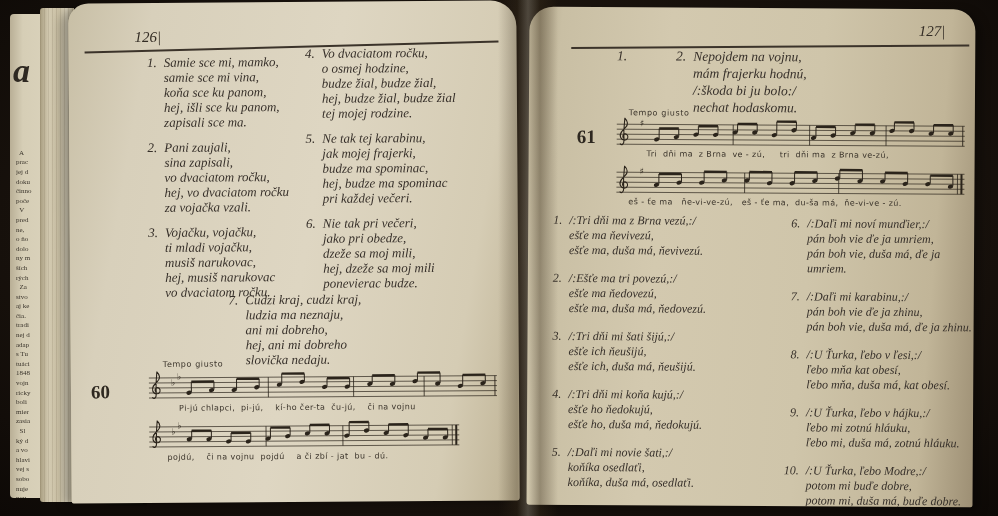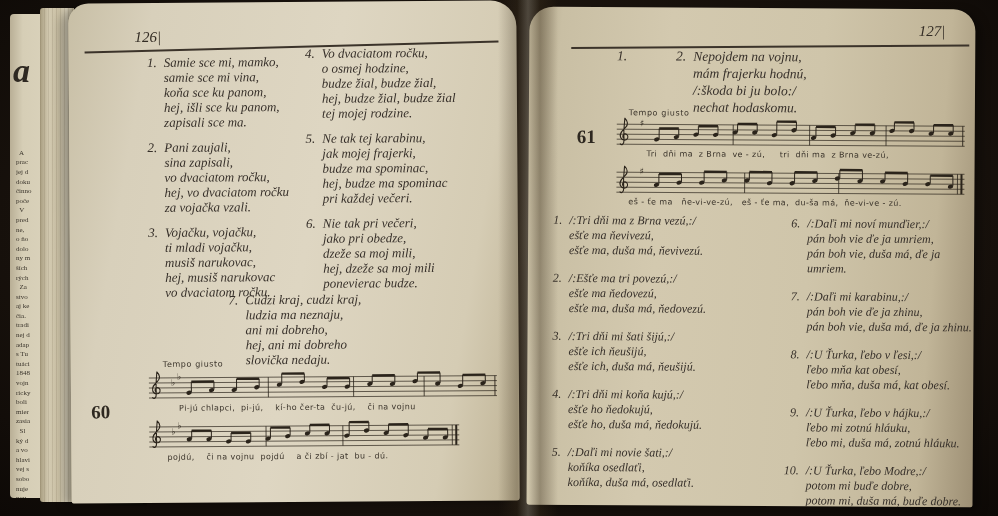--- a/index.html
+++ b/index.html
@@ -158,21 +158,21 @@
           <div>
             <div>Cudzi kraj, cudzi kraj,</div>
             <div>ludzia ma neznaju,</div>
             <div>ani mi dobreho,</div>
             <div>hej, ani mi dobreho</div>
             <div>slovička nedaju.</div>
           </div>
         </div>
       </div>
 
-    <div class="songnum" style="left:20px;top:378px;margin-top:20px;">60</div>
+    <div class="songnum" style="left:20px;top:378px;">60</div>
     <div class="tempo" style="left:92px;top:357px;">Tempo giusto</div>
     <svg id="staff-60a" class="staff" style="left:76px;top:367px;" width="352" height="34">
         <line x1="2" y1="8" x2="350" y2="8" stroke="#2b241b" stroke-width="0.7"></line>
         <line x1="2" y1="13" x2="350" y2="13" stroke="#2b241b" stroke-width="0.7"></line>
         <line x1="2" y1="18" x2="350" y2="18" stroke="#2b241b" stroke-width="0.7"></line>
         <line x1="2" y1="23" x2="350" y2="23" stroke="#2b241b" stroke-width="0.7"></line>
         <line x1="2" y1="28" x2="350" y2="28" stroke="#2b241b" stroke-width="0.7"></line>
         <path d="M10,2 C13.2,5 13.6,8.6 10.6,11.4 C7,14.8 4.6,17.4 5.8,21 C7,24.6 12,24.8 13,21.6 C13.8,18.9 11.2,16.8 9.2,18 C7.6,19 7.8,21.4 9.4,21.9 M10,2 C9.2,9 8.8,16 9.2,24.5 C9.4,28 7,29.2 5.6,27.6" fill="none" stroke="#2b241b" stroke-width="1.1" stroke-linecap="round"></path>
         <text x="24" y="16" fill="#2b241b" font-size="9px" font-family="DejaVu Sans, sans-serif">♭</text>
         <text x="30" y="10" fill="#2b241b" font-size="9px" font-family="DejaVu Sans, sans-serif">♭</text>

